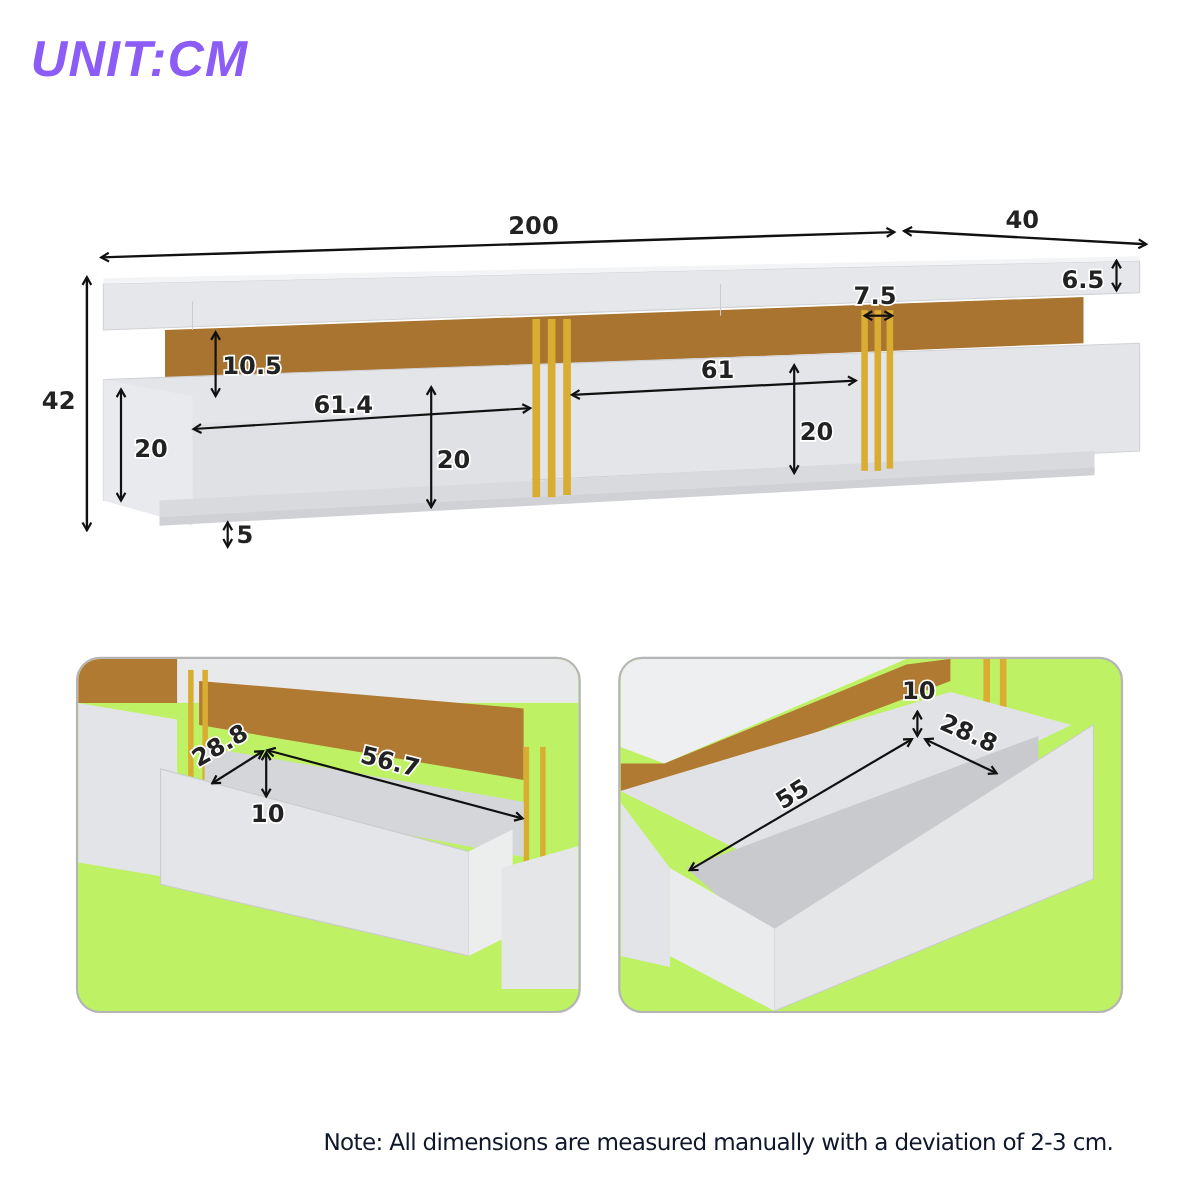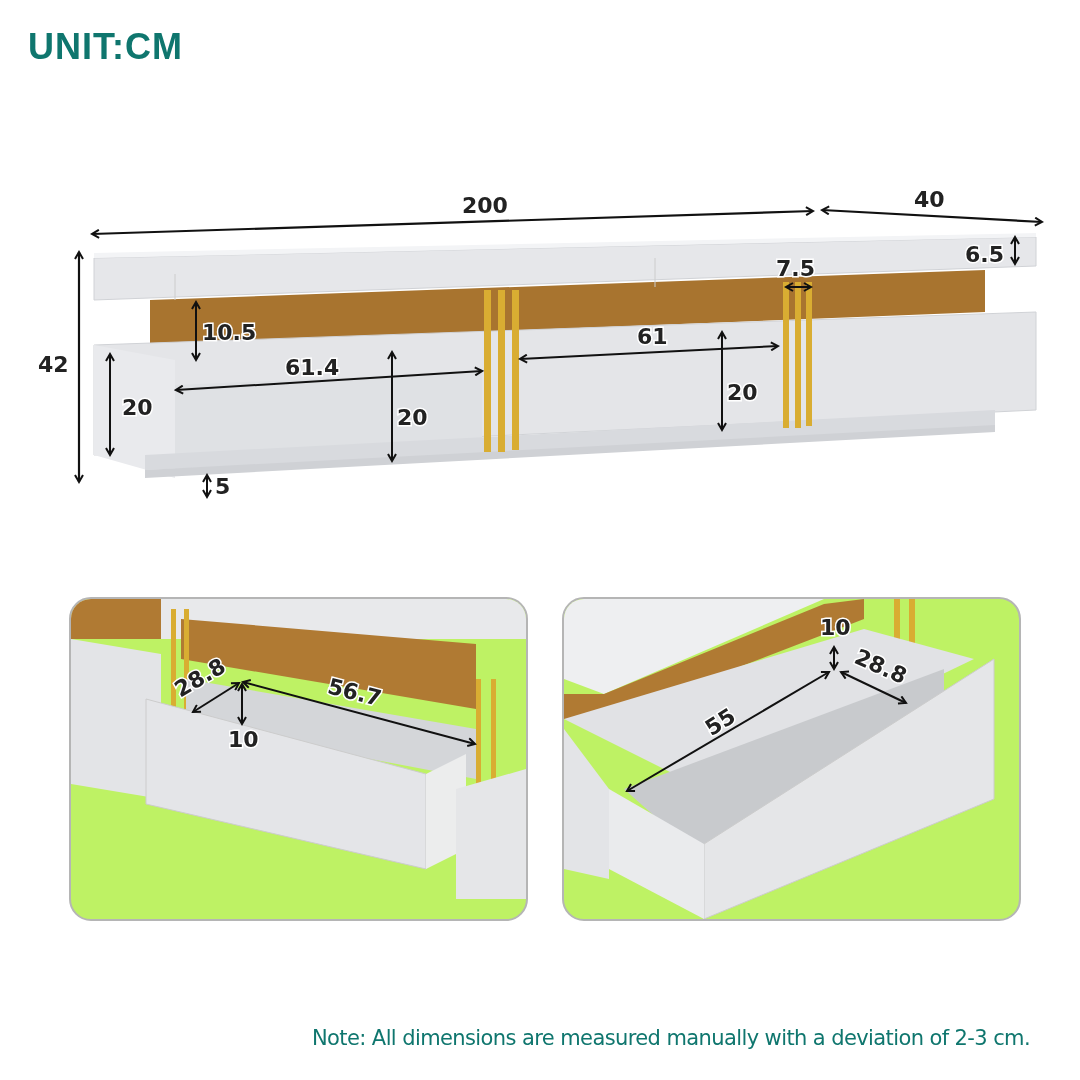--- a/index.html
+++ b/index.html
@@ -1,18 +1,18 @@
 <!DOCTYPE html>
 <html><head>
 <meta charset="utf-8">
 <style>
   html, body { margin:0; padding:0; background:#ffffff; }
   body { width:1080px; height:1080px; position:relative; overflow:hidden; font-family:"Liberation Sans", sans-serif; }
-  .title { position:absolute; left:28px; top:26px; font-size:36px; font-weight:bold; color:#0f766e; letter-spacing:1px; }
-  .note { position:absolute; left:312px; top:1026px; font-size:21px; color:#0f766e; font-family:"DejaVu Sans", sans-serif; letter-spacing:-0.6px; }
+  .title { position:absolute; left:28px; top:26px; font-size:46px; font-weight:bold; color:#8b5cf6; letter-spacing:1px;font-style:italic; }
+  .note { position:absolute; left:294px; top:1026px; font-size:21px; color:#0f172a; font-family:"DejaVu Sans", sans-serif; letter-spacing:-0.6px; }
   svg { position:absolute; left:0; top:0; }
   .dim { font-family:"DejaVu Sans", sans-serif; font-weight:bold; font-size:22px; fill:#222; paint-order:stroke; stroke:#fff; stroke-width:3px; }
   .panel { position:absolute; border:2px solid #b5b5b5; border-radius:22px; background:#bef264; overflow:hidden; }
 </style>
 </head>
 <body>
 
 <div class="title">UNIT:CM</div>
 
 <svg width="1080" height="540">

